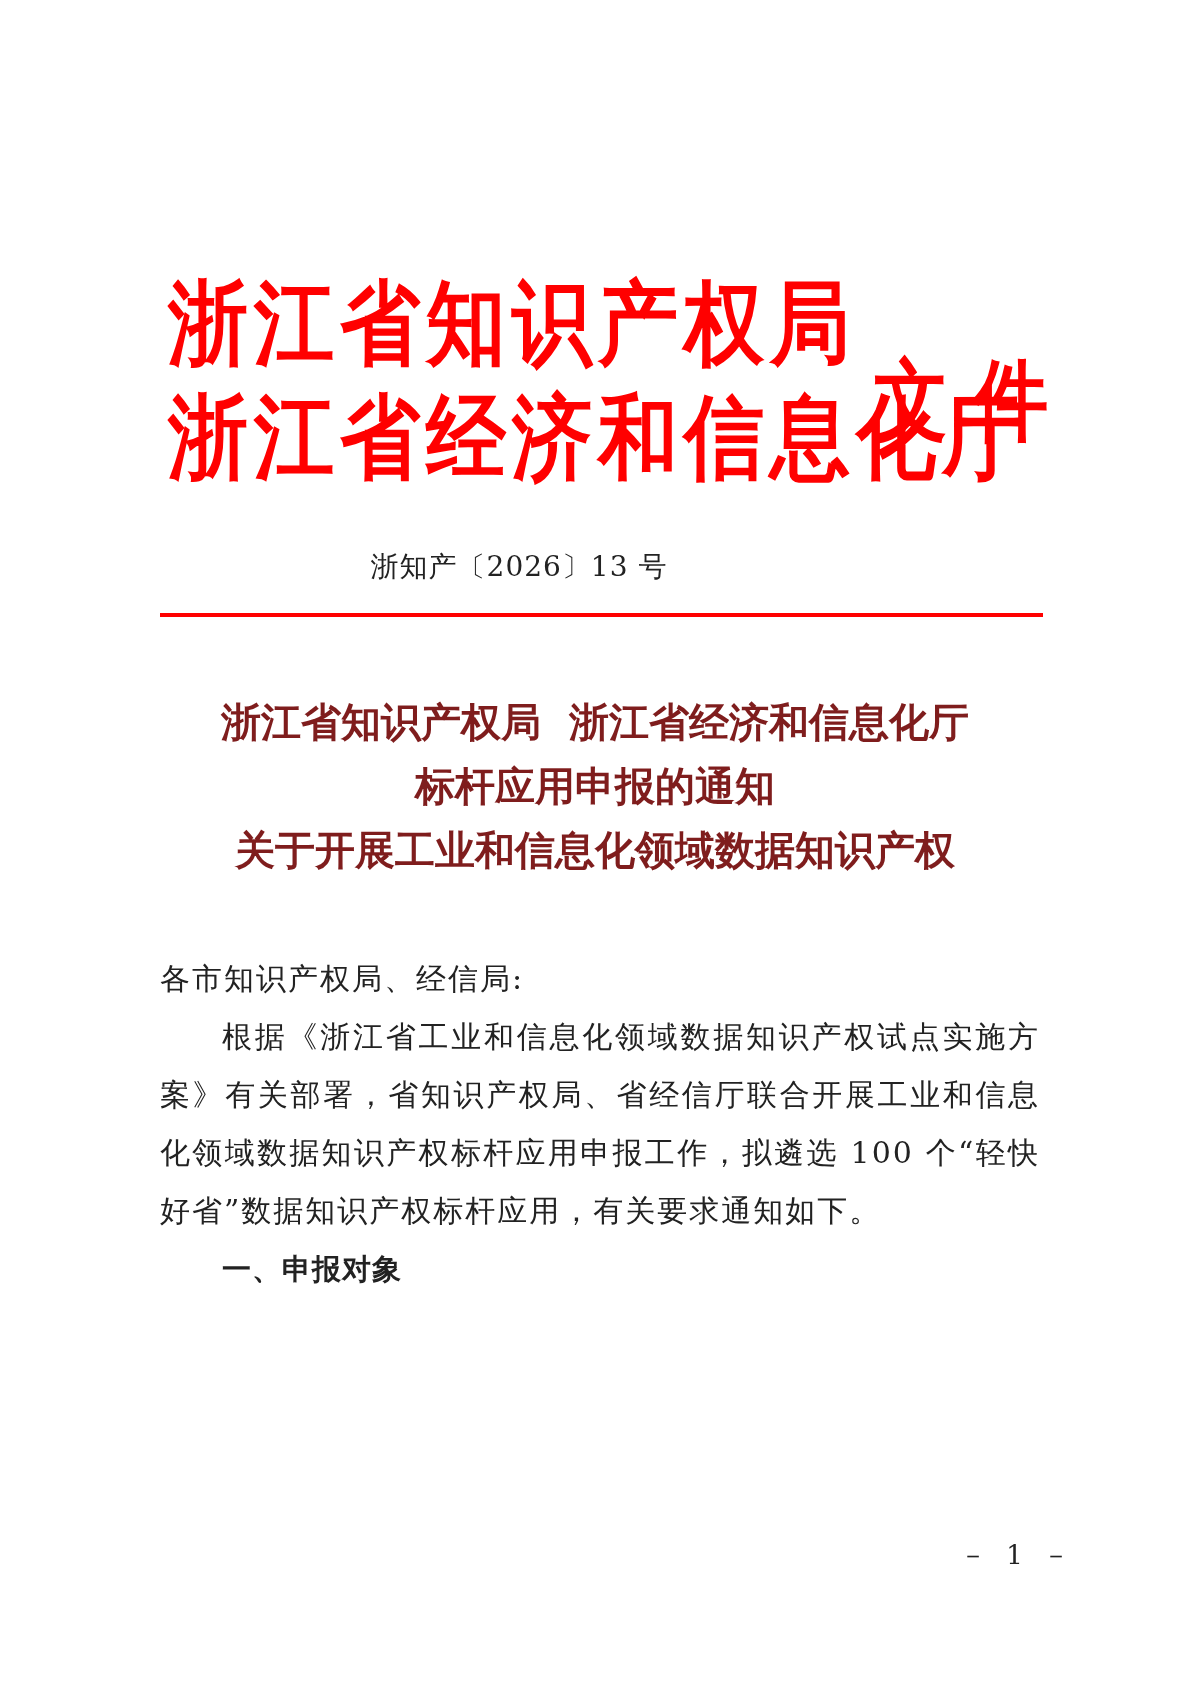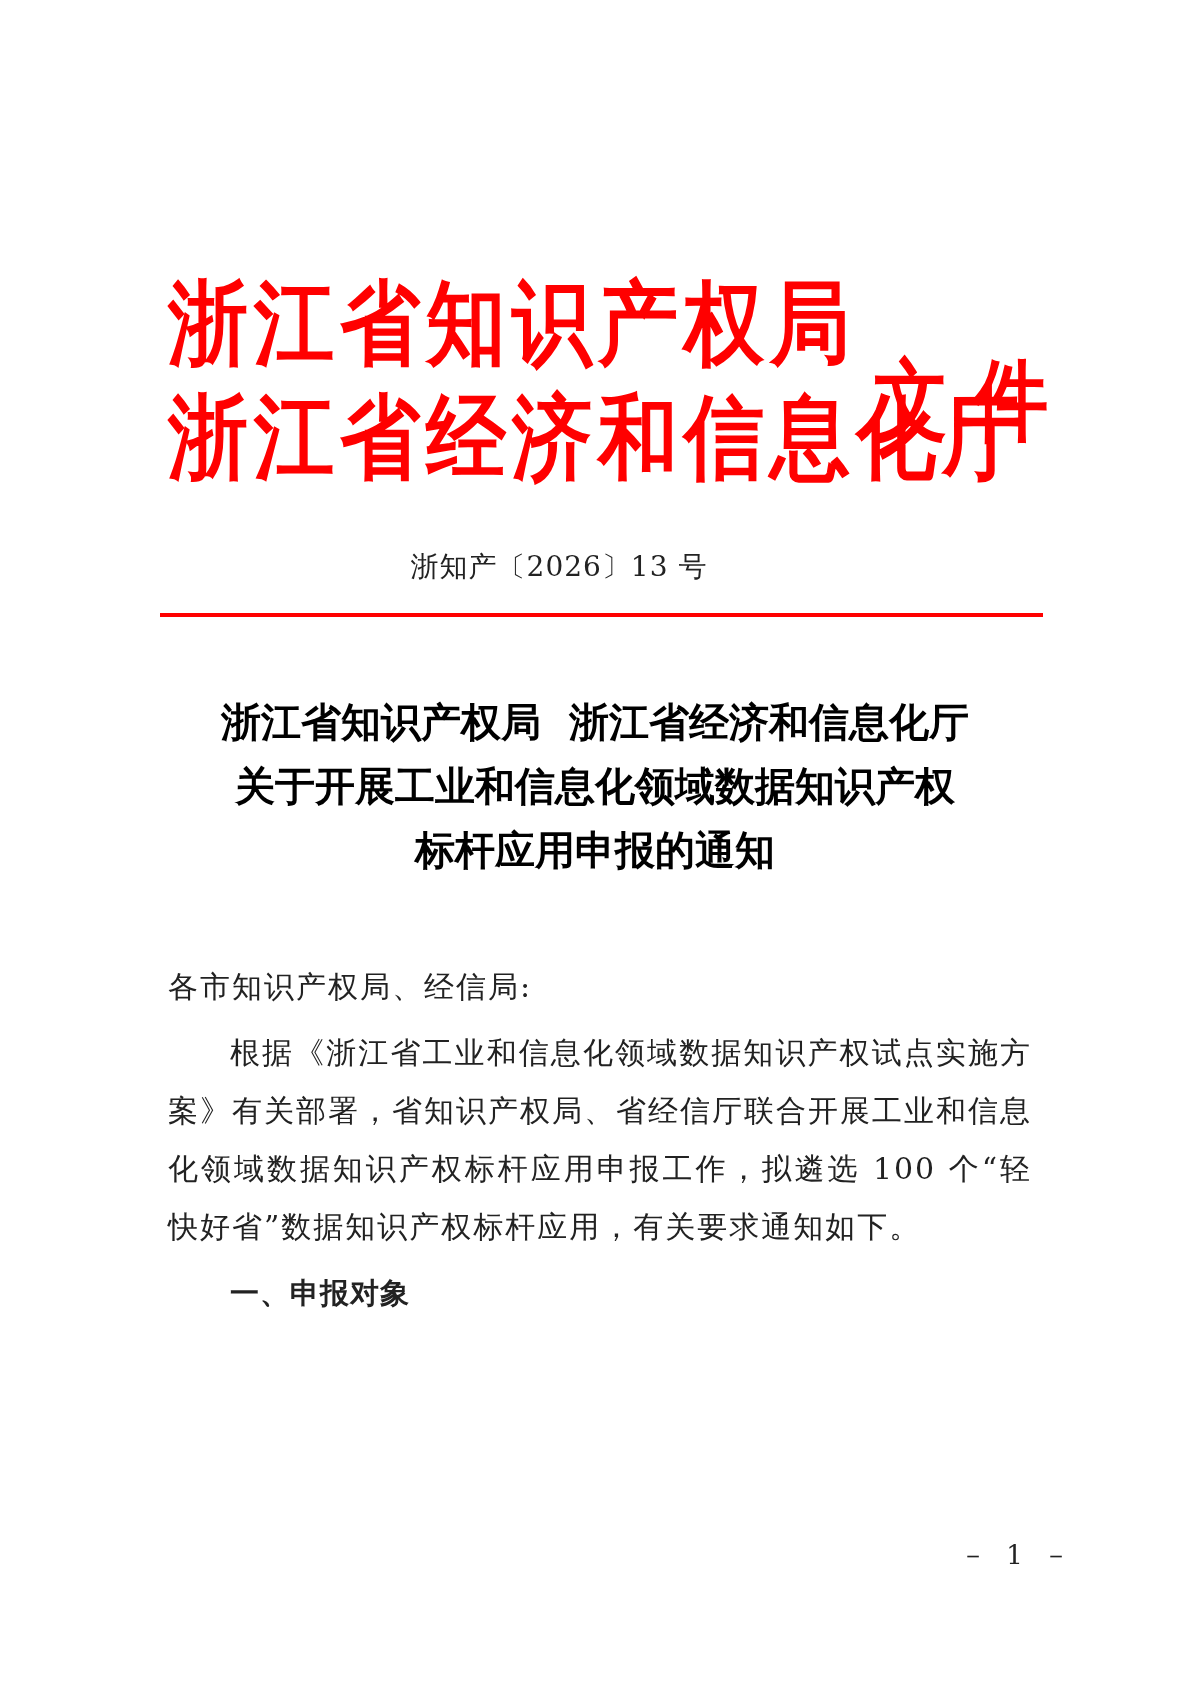--- a/index.html
+++ b/index.html
@@ -2,46 +2,46 @@
 <html><head>
 <meta charset="utf-8">
 <style>
   html, body { margin: 0; padding: 0; background: #ffffff; }
   body { width: 1190px; height: 1683px; position: relative; overflow: hidden; font-family: "DejaVu Serif", serif; color: #111; }
   .header-block { position: absolute; left: 168px; top: 262px; width: 870px; height: 220px; }
   .header-org { position: absolute; left: 0; font-family: "DejaVu Sans", sans-serif; font-weight: bold; color: #ff0000; font-size: 80px; letter-spacing: 6px; line-height: 1; white-space: nowrap; transform: scaleY(1.15); transform-origin: top left; }
   .header-org.l1 { top: 16px; }
   .header-org.l2 { top: 130px; }
   .header-suffix { position: absolute; left: 706px; top: 80px; font-family: "DejaVu Sans", sans-serif; font-weight: bold; color: #ff0000; font-size: 74px; letter-spacing: 26px; white-space: nowrap; transform: scaleY(1.2); transform-origin: top left; }
-  .doc-number { position: absolute; left: 0; width: 1038px; top: 548px; text-align: center; font-size: 28px; color: #222; font-family: "DejaVu Serif", serif; letter-spacing: 1px; padding-left: 40px; }
+  .doc-number { position: absolute; left: 0; width: 1038px; top: 548px; text-align: center; font-size: 28px; color: #222; font-family: "DejaVu Serif", serif; letter-spacing: 1px; }
   .red-rule { position: absolute; left: 160px; top: 613px; width: 883px; height: 4px; background: #ff0000; }
-  .title { position: absolute; left: 0; width: 1190px; top: 690px; text-align: center; font-family: "DejaVu Serif", serif; font-weight: bold; font-size: 40px; line-height: 64px; color: #000000; }
+  .title { position: absolute; left: 0; width: 1190px; top: 690px; text-align: center; font-family: "DejaVu Serif", serif; font-weight: bold; font-size: 40px; line-height: 64px; color: #7f1d1d; }
   .body-text { position: absolute; left: 160px; width: 880px; top: 950px; font-family: "DejaVu Serif", serif; font-size: 30px; line-height: 58px; color: #222; text-align: justify; letter-spacing: 2px; }
-  .body-text p { margin: 8px; }
+  .body-text p { margin: 0; }
   .indent { text-indent: 62px; }
   .section-heading { font-family: Liberation Sans, sans-serif; font-weight: bold; text-indent: 62px; font-size: 29px; letter-spacing: 1px; }
   .page-number { position: absolute; left: 960px; top: 1538px; font-size: 26px; color: #222; font-family: "DejaVu Serif", serif; letter-spacing: 6px; }
 </style>
 </head>
 <body>
 
 <div class="header-block">
   <div class="header-org l1">浙江省知识产权局</div>
   <div class="header-org l2">浙江省经济和信息化厅</div>
   <div class="header-suffix">文件</div>
 </div>
 
 <div class="doc-number">浙知产〔2026〕13 号</div>
 
 <div class="red-rule"></div>
 
 <div class="title">
   <div style="white-space:pre;">浙江省知识产权局  浙江省经济和信息化厅</div>
+  <div>标杆应用申报的通知</div>
   <div>关于开展工业和信息化领域数据知识产权</div>
-  <div>标杆应用申报的通知</div>
 </div>
 
 <div class="body-text">
   <p>各市知识产权局、经信局:</p>
   <p class="indent">根据《浙江省工业和信息化领域数据知识产权试点实施方案》有关部署，省知识产权局、省经信厅联合开展工业和信息化领域数据知识产权标杆应用申报工作，拟遴选 100 个“轻快好省”数据知识产权标杆应用，有关要求通知如下。</p>
   <p class="section-heading">一、申报对象</p>
 </div>
 
 <div class="page-number">－ 1 －</div>
 

